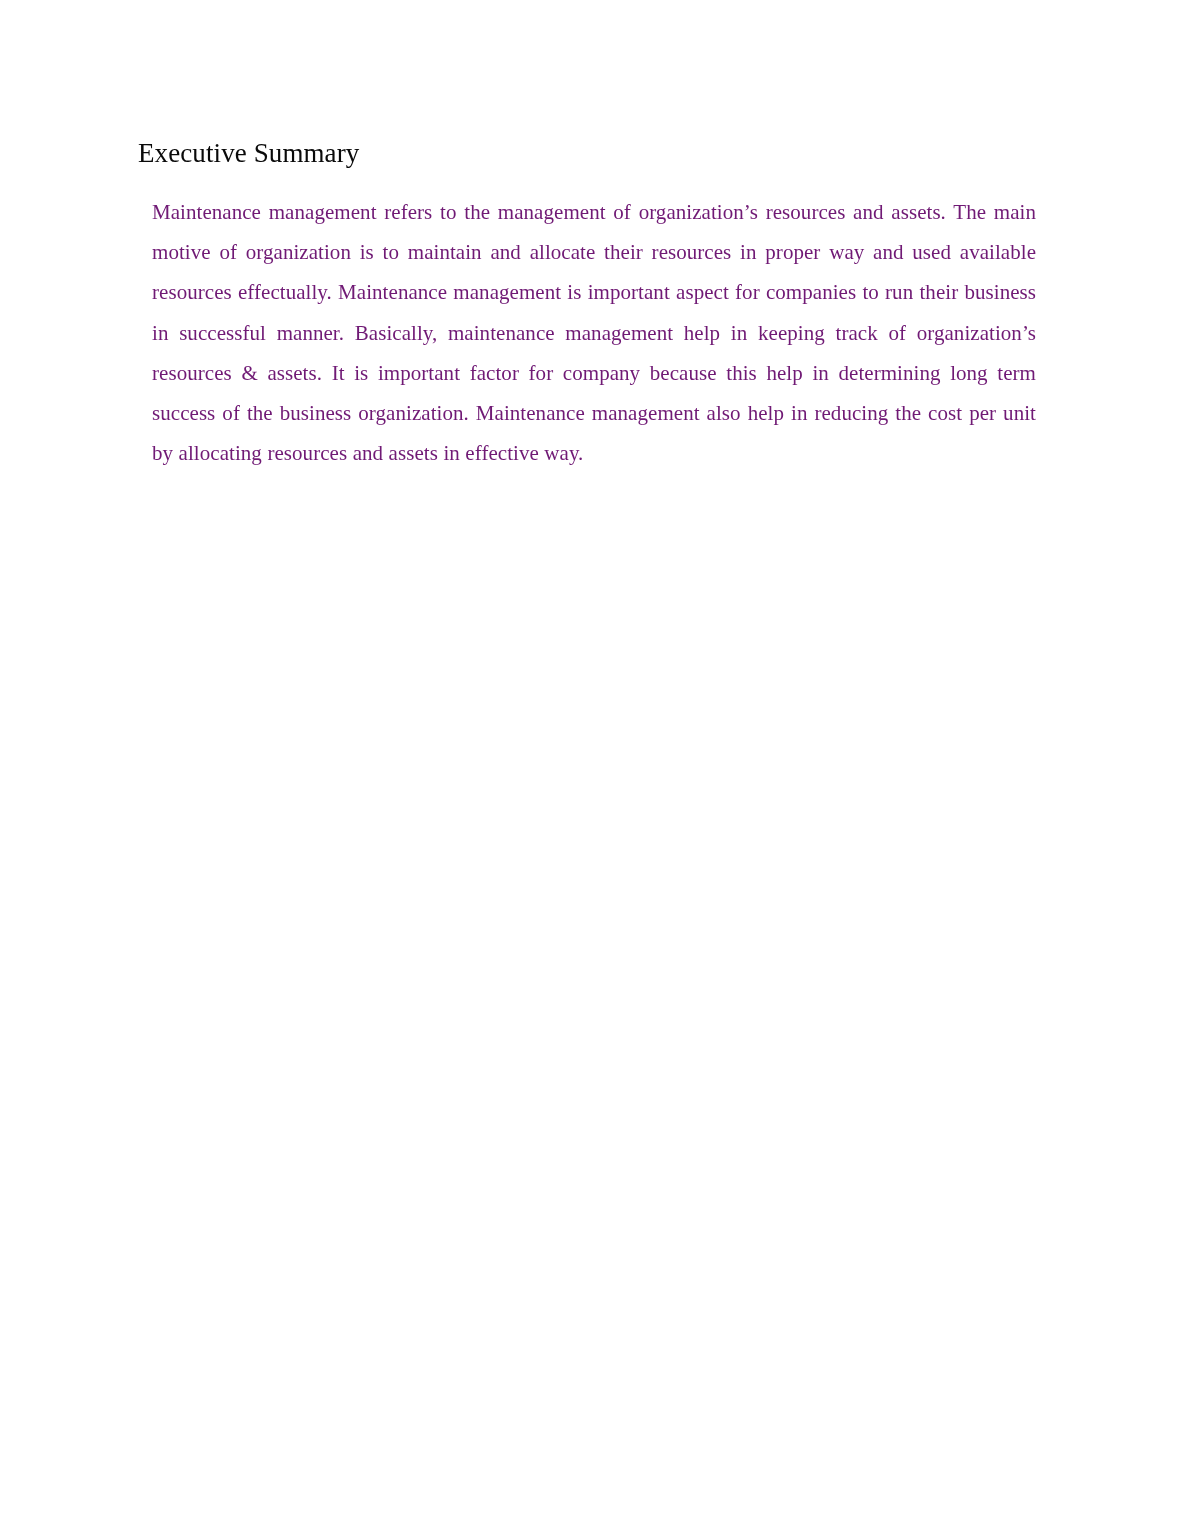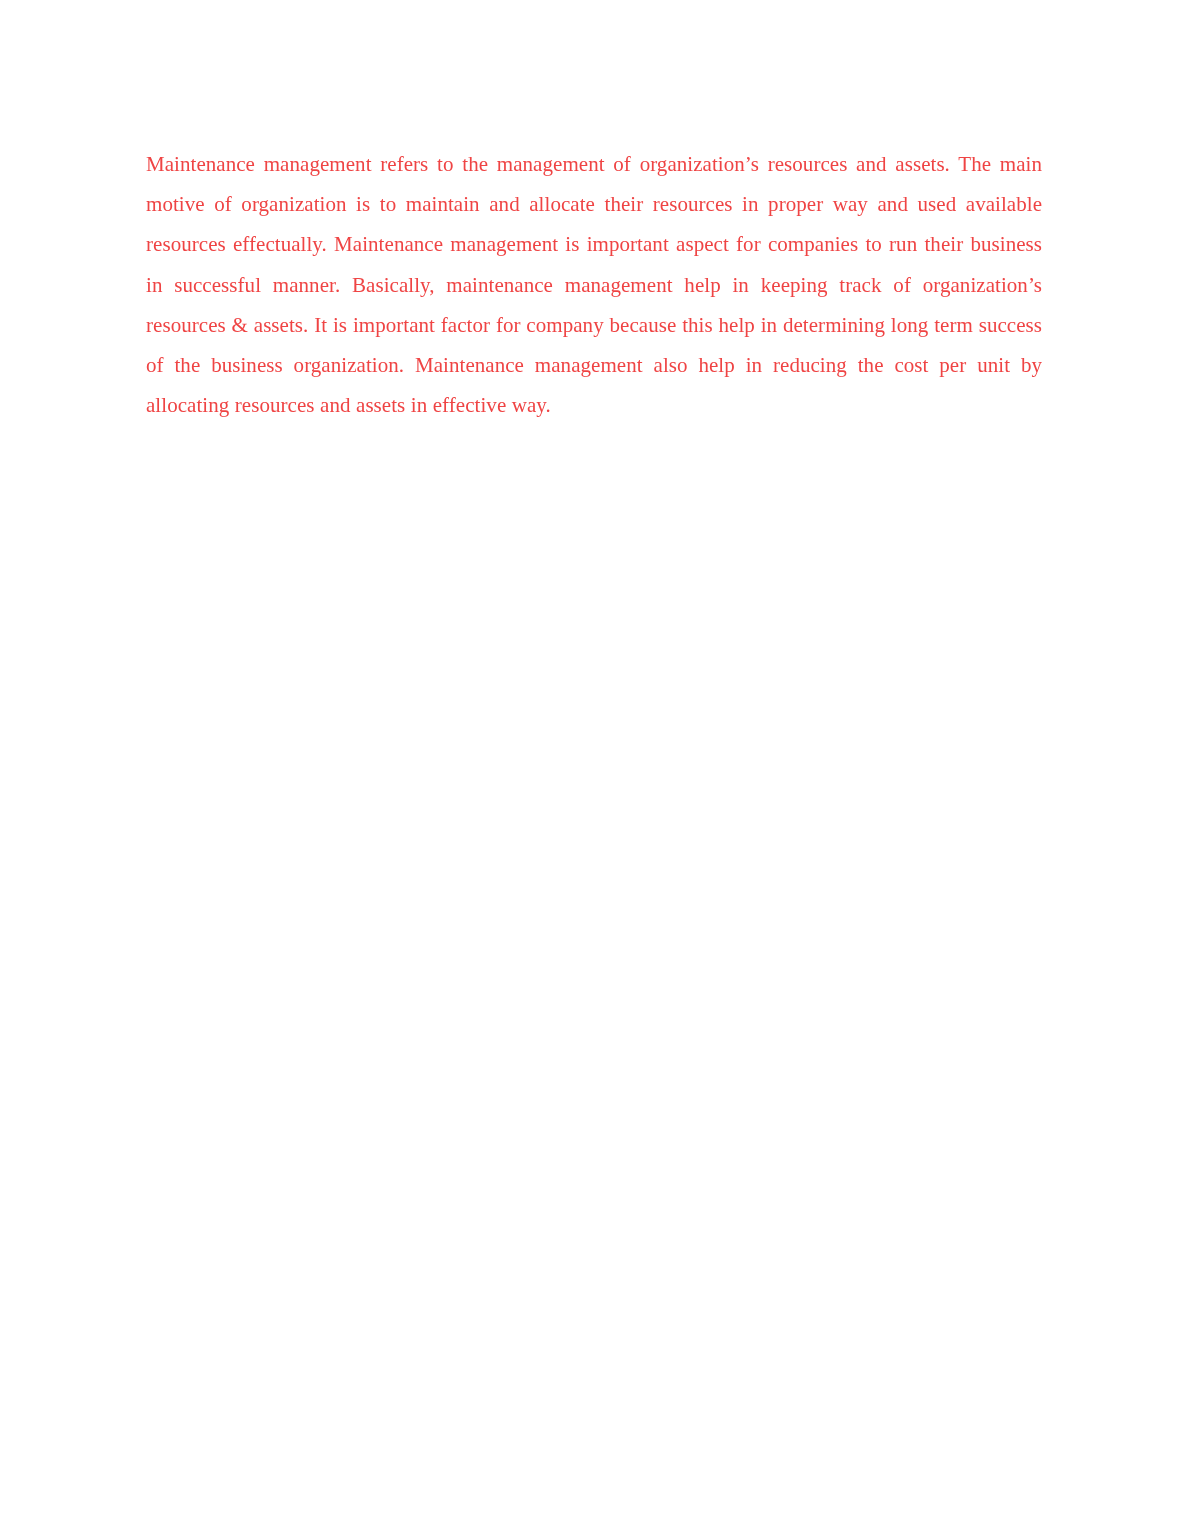--- a/index.html
+++ b/index.html
@@ -37,36 +37,37 @@
     margin: 0 0 22px 0;
     letter-spacing: 0.1px;
     text-align: left;
     white-space: pre-wrap;
   }
   .doc-paragraph {
     font-family: "Liberation Serif", "DejaVu Serif", serif;
     font-size: 21px;
     font-weight: 400;
     line-height: 40.2px;
-    color: #ef4444;
-    margin: 8px;
+    color: #701a75;
+    margin: 14px;
     text-align: justify;
     text-justify: inter-word;
     hyphens: none;
     letter-spacing: 0.05px;
     word-spacing: 0.2px;
     white-space: pre-wrap;
   }
   .doc-paragraph:last-child {
     text-align-last: left;
   }
 </style>
 </head>
 <body>
 
 <div class="page">
   <div class="content">
 
+    <h1 class="doc-heading">Executive Summary</h1>
 
     <p class="doc-paragraph">Maintenance management refers to the management of organization’s resources and assets. The main motive of organization is to maintain and allocate their resources in proper way and used available resources effectually. Maintenance management is important aspect for companies to run their business in successful manner. Basically, maintenance management help in keeping track of organization’s resources &amp; assets. It is important factor for company because this help in determining long term success of the business organization. Maintenance management also help in reducing the cost per unit by allocating resources and assets in effective way.</p>
 
   </div>
 </div>
 
 </body></html>

